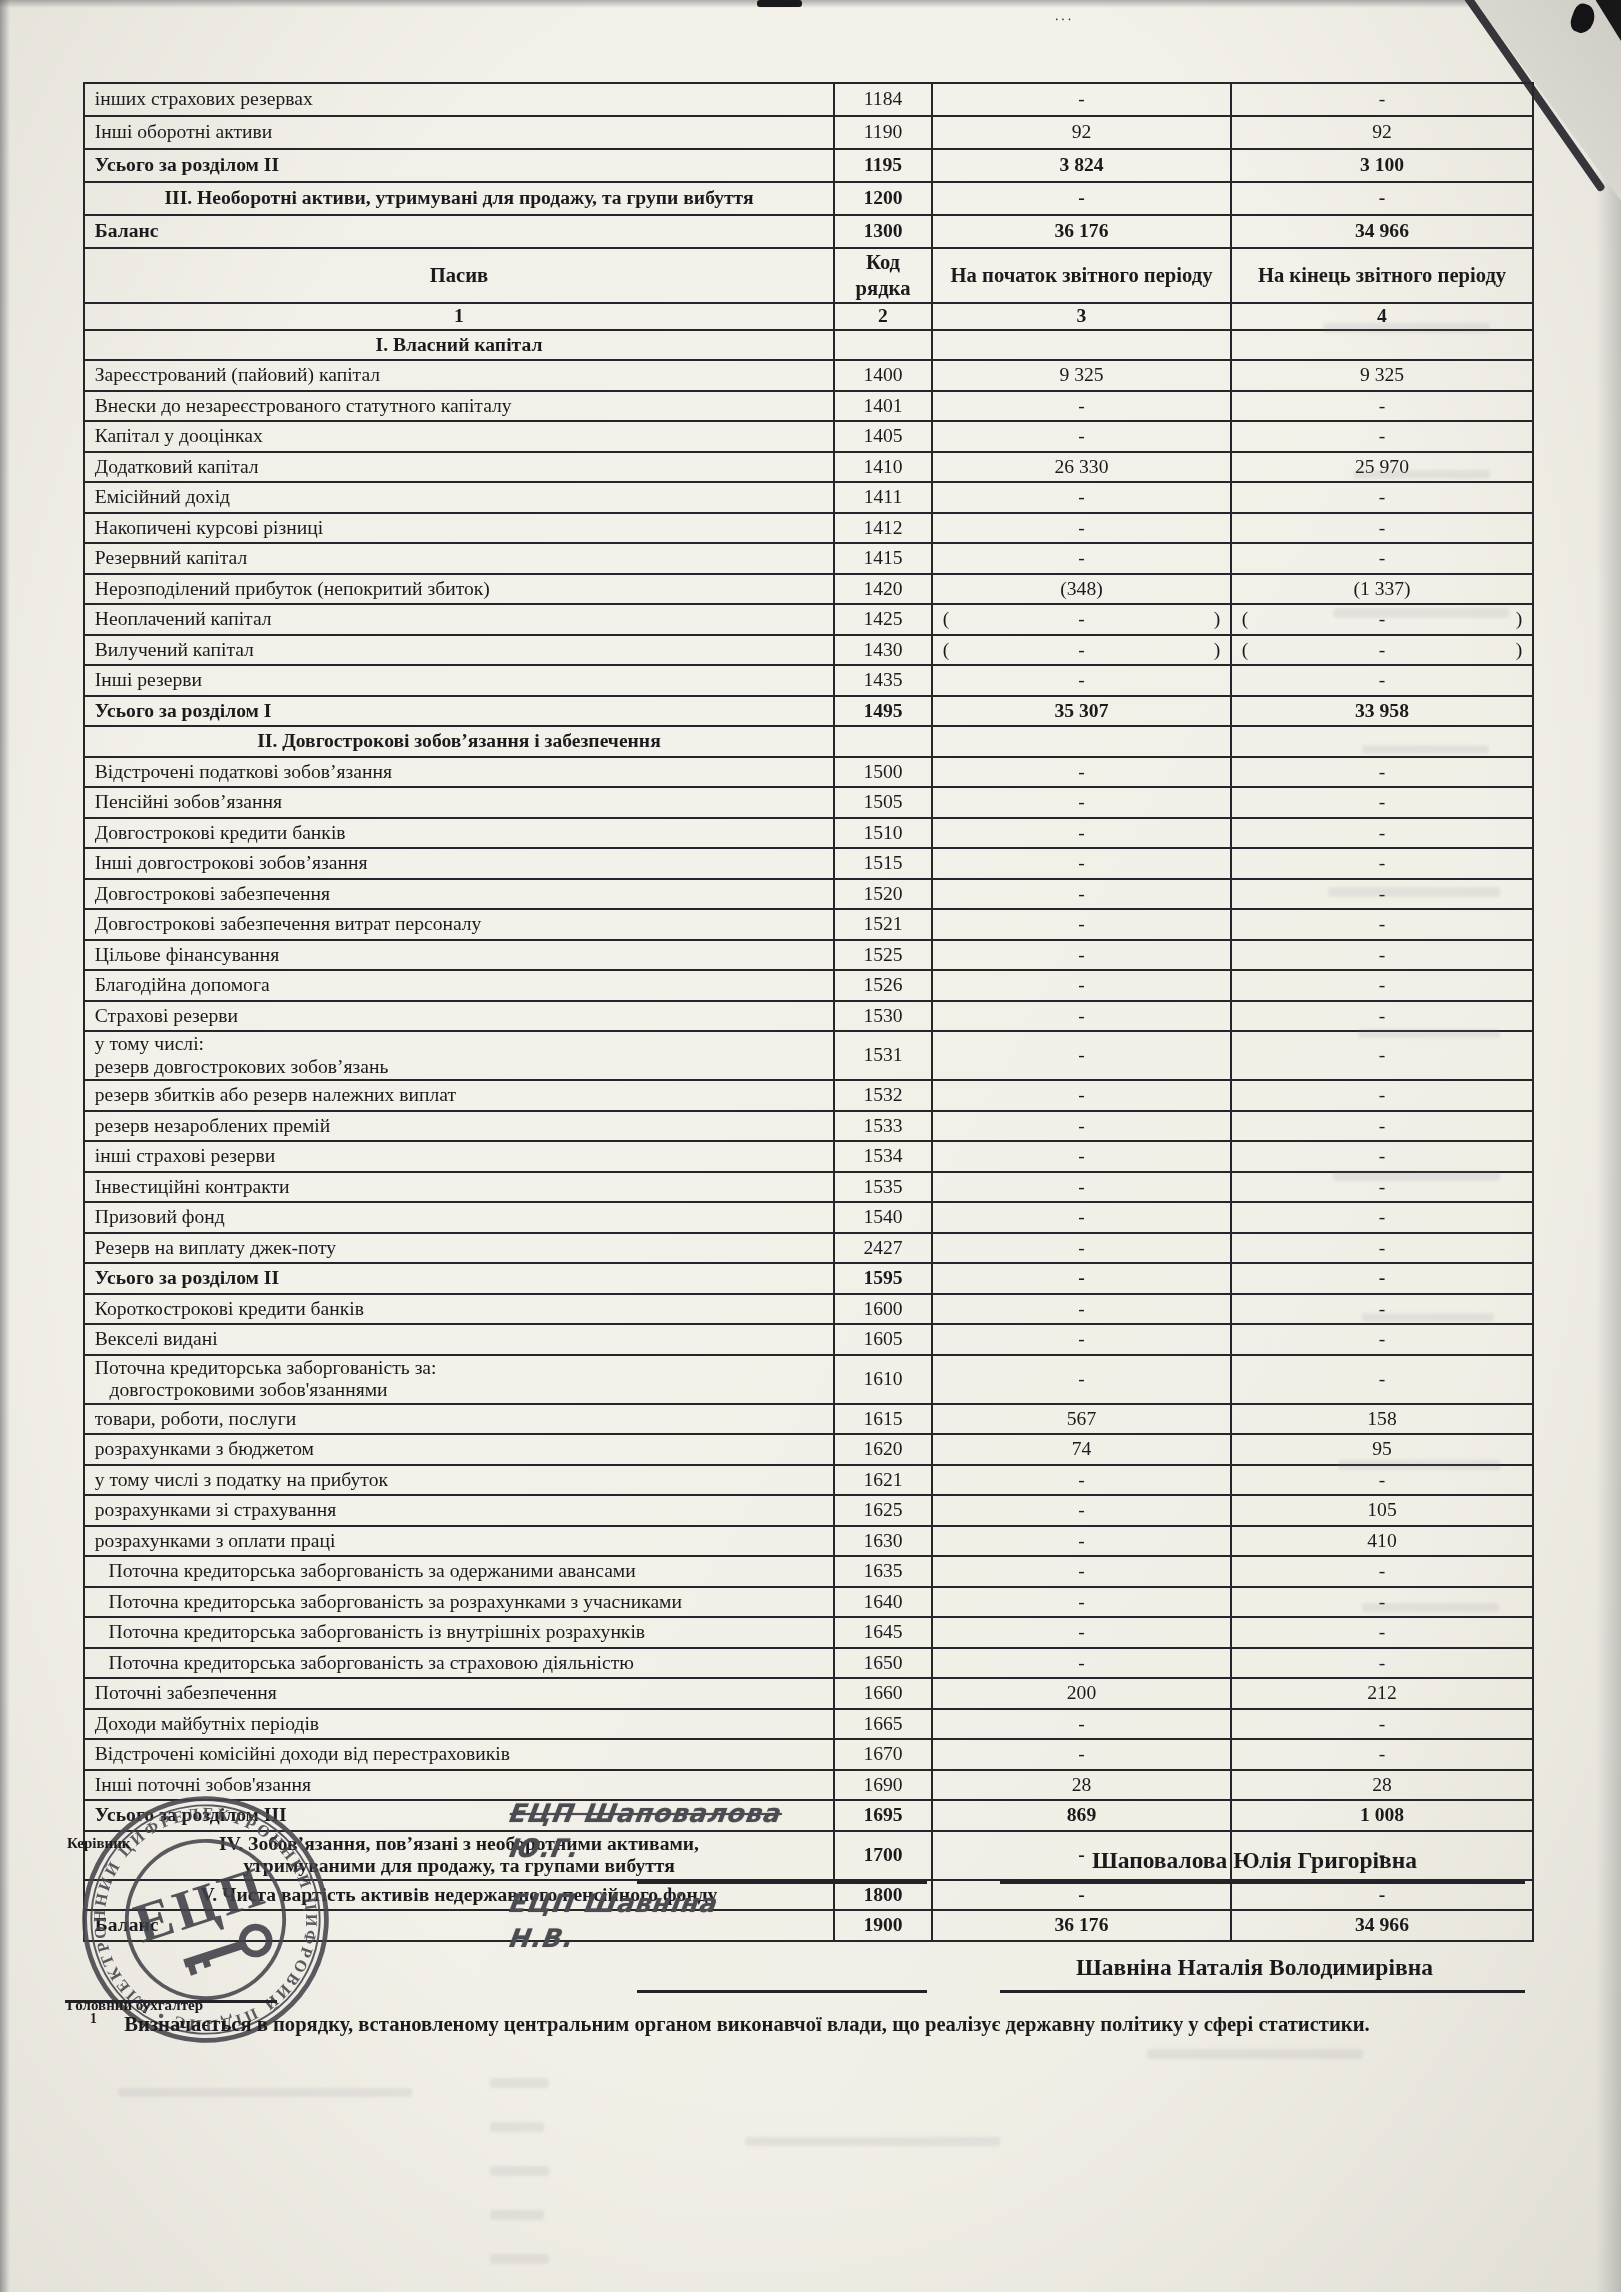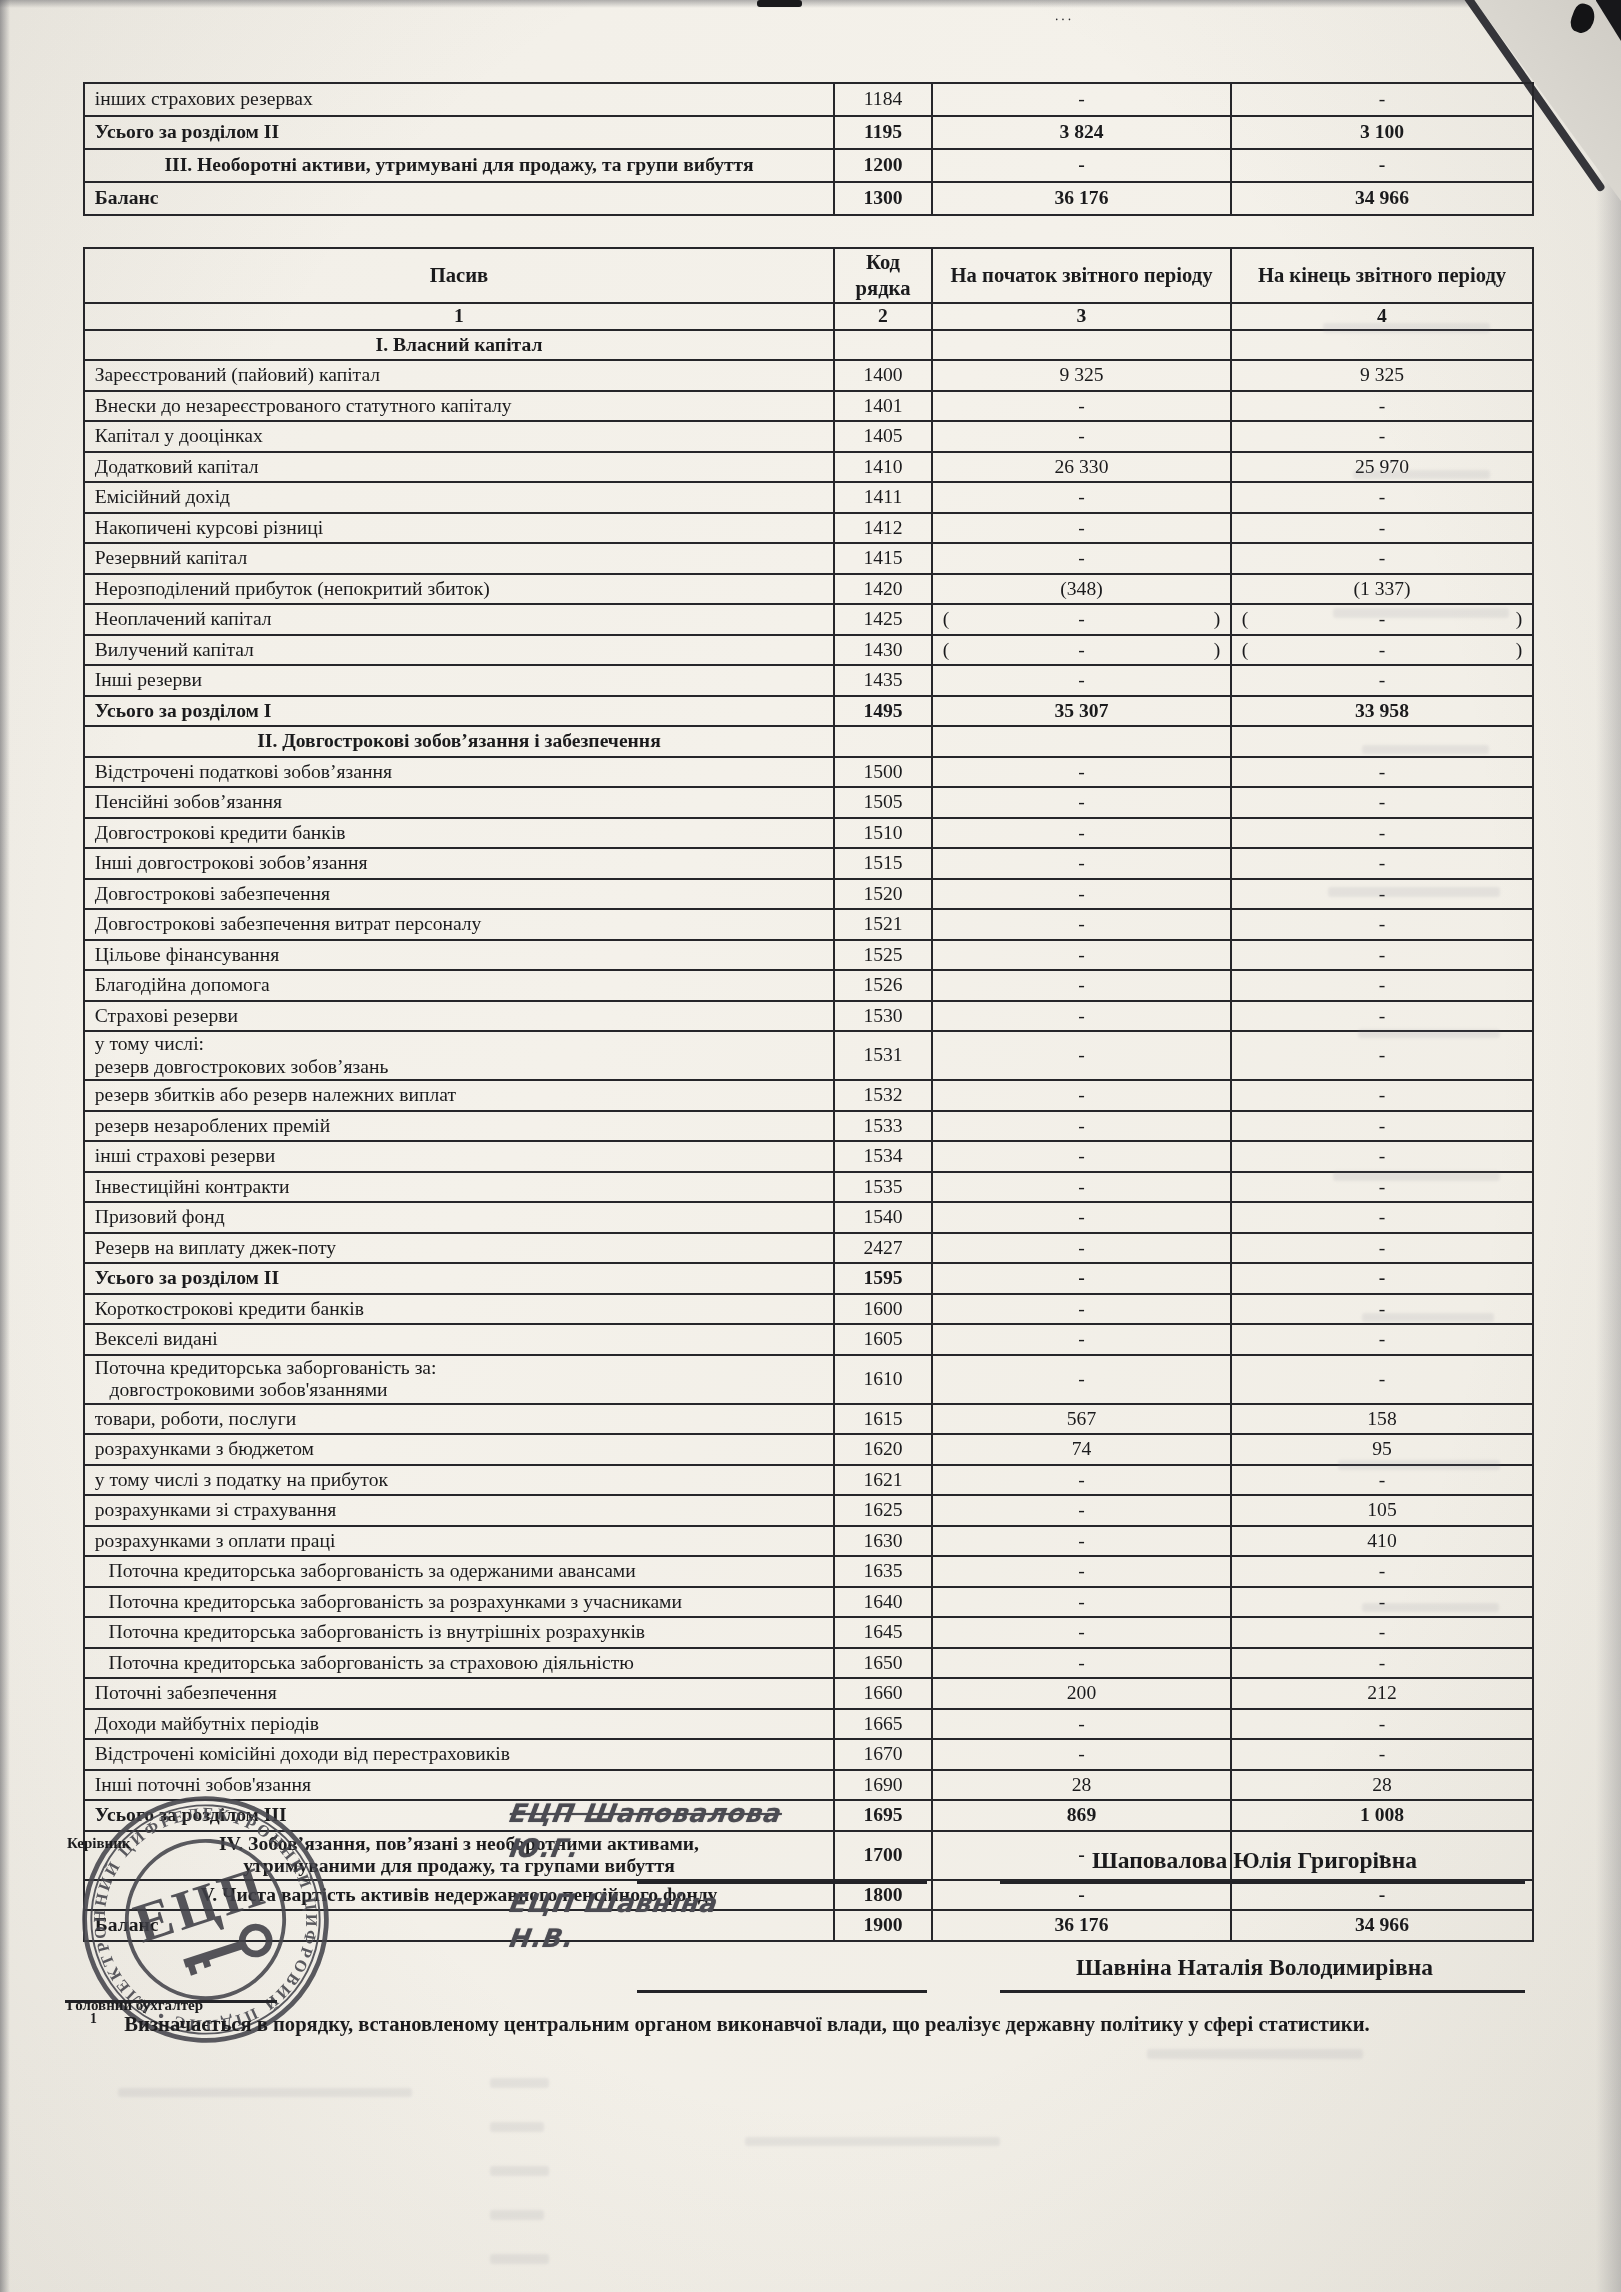--- a/index.html
+++ b/index.html
@@ -86,20 +86,26 @@
         <col class="c4">
       </colgroup>
     <tbody id="top-body">
         <tr>
           <td class="label">інших страхових резервах</td>
           <td class="code">1184</td>
           <td class="val">-</td>
           <td class="val">-</td>
         </tr>
         <tr>
+          <td class="label">Інші оборотні активи</td>
+          <td class="code">1190</td>
+          <td class="val">92</td>
+          <td class="val">92</td>
+        </tr>
+        <tr>
           <td class="label b">Усього за розділом II</td>
           <td class="code b">1195</td>
           <td class="val b">3 824</td>
           <td class="val b">3 100</td>
         </tr>
         <tr>
           <td class="label b center">III. Необоротні активи, утримувані для продажу, та групи вибуття</td>
           <td class="code b">1200</td>
           <td class="val b">-</td>
           <td class="val b">-</td>

